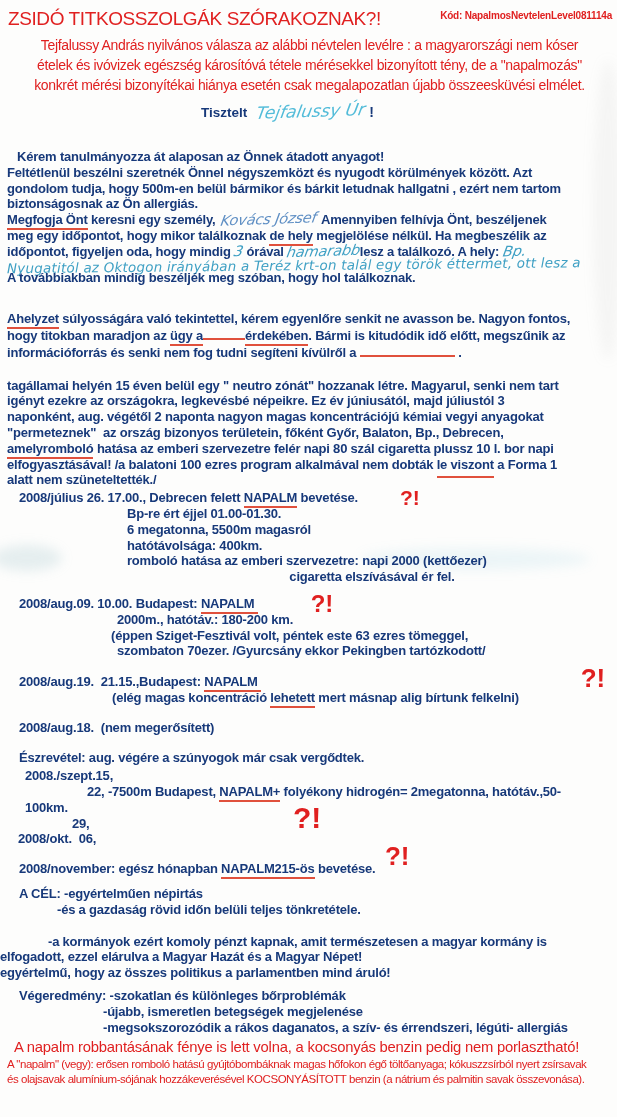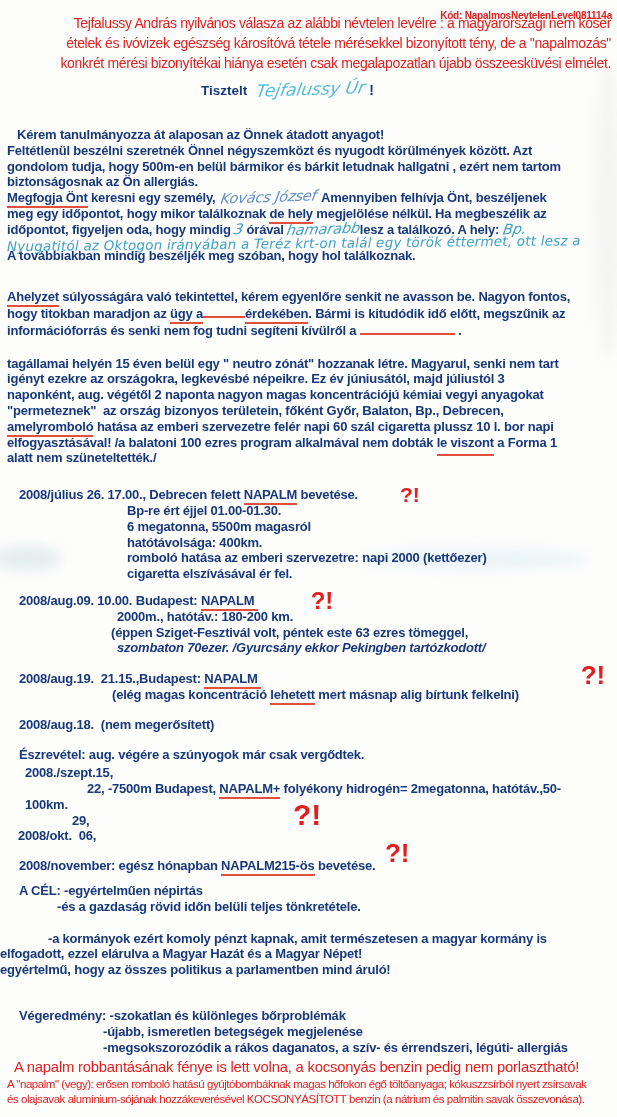--- a/index.html
+++ b/index.html
@@ -25,21 +25,21 @@
   .header{position:relative;padding:8px 6px 0 8px;}
   .title{
     color:var(--accent-red);font-size:19px;font-weight:400;letter-spacing:-.4px;white-space:nowrap;
   }
   .code{
     position:absolute;right:5px;top:10px;color:var(--accent-red);
     font-size:10px;font-weight:700;letter-spacing:-.2px;
   }
   .intro{margin-top:5px;text-align:center;color:var(--accent-red);
     font-size:14px;line-height:20px;letter-spacing:-.35px;font-weight:400;}
-  .intro div{white-space:nowrap;text-align:right;}
+  .intro div{white-space:nowrap;}
   .salutation{margin:6px 0 0 193px;height:22px;white-space:pre;}
   .sal-printed{color:var(--body-navy);font-weight:700;font-size:13.5px;}
   .sal-hw{
     display:inline-block;color:var(--hw-cyan);font-size:17px;font-style:italic;font-weight:400;
     font-family:"DejaVu Sans",sans-serif;transform:skewX(-12deg) rotate(-2deg);margin:0 4px 0 10px;
   }
   .sal-punct{color:var(--body-navy);font-weight:700;font-size:14px;}
 
   .docbody{
     margin-top:26px;color:var(--body-navy);font-weight:700;
@@ -79,20 +79,21 @@
 </style>
 </head>
 <body>
 
 <div class="page">
   <div class="smudge s1"></div>
   <div class="smudge s2"></div>
   <div class="smudge s3"></div>
 
   <div class="header">
+    <div class="title">ZSIDÓ TITKOSSZOLGÁK SZÓRAKOZNAK?!</div>
     <div class="code">Kód: NapalmosNevtelenLevel081114a</div>
     <div class="intro">
       <div>Tejfalussy András nyilvános válasza az alábbi névtelen levélre :  a magyarországi nem kóser</div>
       <div>ételek és ivóvizek egészség károsítóvá tétele  mérésekkel bizonyított tény, de a "napalmozás"</div>
       <div>konkrét mérési bizonyítékai hiánya esetén csak megalapozatlan újabb összeesküvési elmélet.</div>
     </div>
     <div class="salutation"><span class="sal-printed">Tisztelt</span><span class="sal-hw">Tejfalussy Úr</span><span class="sal-punct">!</span></div>
   </div>
 
   <div class="docbody">
@@ -110,37 +111,37 @@
       <div class="block" style="margin-top: 25px; margin-left: 7px;">
         <div class="line"><span class="seg-ru">Ahelyzet</span><span class="seg-nav"> súlyosságára való tekintettel, kérem egyenlőre senkit ne avasson be. Nagyon fontos,</span></div>
         <div class="line"><span class="seg-nav">hogy titokban maradjon az </span><span class="seg-ru">ügy a</span><span class="seg-gap" style="width: 42px;"></span><span class="seg-ru">érdekében</span><span class="seg-nav">. Bármi is kitudódik idő előtt, megszűnik az</span></div>
         <div class="line"><span class="seg-nav">információforrás és senki nem fog tudni segíteni kívülről a </span><span class="seg-gap" style="width: 95px;"></span><span class="seg-nav"> .</span></div>
       </div>
       <div class="block" style="margin-top: 17px; margin-left: 7px;">
         <div class="line"><span class="seg-nav">tagállamai helyén 15 éven belül egy " neutro zónát" hozzanak létre. Magyarul, senki nem tart</span></div>
         <div class="line"><span class="seg-nav">igényt ezekre az országokra, legkevésbé népeikre. Ez év júniusától, majd júliustól 3</span></div>
         <div class="line"><span class="seg-nav">naponként, aug. végétől 2 naponta nagyon magas koncentrációjú kémiai vegyi anyagokat</span></div>
         <div class="line"><span class="seg-nav">"permeteznek"  az ország bizonyos területein, főként Győr, Balaton, Bp., Debrecen,</span></div>
-        <div class="line"><span class="seg-ru">amelyromboló</span><span class="seg-nav"> hatása az emberi szervezetre felér napi 60 szál cigaretta plussz 10 l. bor napi</span></div>
+        <div class="line"><span class="seg-ru">amelyromboló</span><span class="seg-nav"> hatása az emberi szervezetre felér napi 80 szál cigaretta plussz 10 l. bor napi</span></div>
         <div class="line"><span class="seg-nav">elfogyasztásával! /a balatoni 100 ezres program alkalmával nem dobták </span><span class="seg-rulow">le viszont</span><span class="seg-nav"> a Forma 1</span></div>
         <div class="line"><span class="seg-nav">alatt nem szüneteltették./</span></div>
       </div>
-      <div class="block" style="margin-top: 21px; margin-left: 19px;">
+      <div class="block" style="margin-top: 2px; margin-left: 19px;">
         <div class="line"><span class="seg-nav">2008/július 26. 17.00., Debrecen felett </span><span class="seg-ru">NAPALM</span><span class="seg-nav"> bevetése.</span><span class="seg-qm" style="margin-left: 42px; font-size: 21px; position: relative; top: 3px;">?!</span></div>
         <div class="line" style="padding-left: 108px;"><span class="seg-nav">Bp-re ért éjjel 01.00-01.30.</span></div>
         <div class="line" style="padding-left: 108px;"><span class="seg-nav">6 megatonna, 5500m magasról</span></div>
         <div class="line" style="padding-left: 108px;"><span class="seg-nav">hatótávolsága: 400km.</span></div>
         <div class="line" style="padding-left: 108px;"><span class="seg-nav">romboló hatása az emberi szervezetre: napi 2000 (kettőezer)</span></div>
-        <div class="line" style="padding-left: 108px;"><span class="seg-nav">cigaretta elszívásával ér fel.</span></div>
+        <div class="line" style="padding-left: 108px; text-align: center;"><span class="seg-nav">cigaretta elszívásával ér fel.</span></div>
       </div>
       <div class="block" style="margin-top: 11px; margin-left: 19px;">
         <div class="line"><span class="seg-nav">2008/aug.09. 10.00. Budapest: </span><span class="seg-ru">NAPALM </span><span class="seg-qm" style="margin-left: 53px; font-size: 24px; position: relative; top: 4px;">?!</span></div>
         <div class="line" style="padding-left: 98px;"><span class="seg-nav">2000m., hatótáv.: 180-200 km.</span></div>
         <div class="line" style="padding-left: 92px;"><span class="seg-nav">(éppen Sziget-Fesztivál volt, péntek este 63 ezres tömeggel,</span></div>
-        <div class="line" style="padding-left: 98px; font-style: italic;"><span class="seg-nav">szombaton 70ezer. /Gyurcsány ekkor Pekingben tartózkodott/</span></div>
+        <div class="line" style="padding-left: 98px;"><span class="seg-nav">szombaton 70ezer. /Gyurcsány ekkor Pekingben tartózkodott/</span></div>
       </div>
       <div class="block" style="margin-top: 15px; margin-left: 19px;">
         <div class="line"><span class="seg-nav">2008/aug.19.  21.15.,Budapest: </span><span class="seg-ru">NAPALM </span><span class="seg-qm" style="font-size: 26px; position: absolute; right: 12px; top: 4px;">?!</span></div>
         <div class="line" style="padding-left: 93px;"><span class="seg-nav">(elég magas koncentráció </span><span class="seg-ru">lehetett</span><span class="seg-nav"> mert másnap alig bírtunk felkelni)</span></div>
       </div>
       <div class="block" style="margin-top: 14px; margin-left: 19px;">
         <div class="line"><span class="seg-nav">2008/aug.18.  (nem megerősített)</span></div>
       </div>
       <div class="block" style="margin-top: 14px; margin-left: 19px;">
         <div class="line"><span class="seg-nav">Észrevétel: aug. végére a szúnyogok már csak vergődtek.</span></div>
@@ -157,21 +158,21 @@
       </div>
       <div class="block" style="margin-top: 9px; margin-left: 19px;">
         <div class="line"><span class="seg-nav">A CÉL: -egyértelműen népirtás</span></div>
         <div class="line" style="padding-left: 38px;"><span class="seg-nav">-és a gazdaság rövid időn belüli teljes tönkretétele.</span></div>
       </div>
       <div class="block" style="margin-top: 16px; ">
         <div class="line" style="padding-left: 48px;"><span class="seg-nav">-a kormányok ezért komoly pénzt kapnak, amit természetesen a magyar kormány is</span></div>
         <div class="line"><span class="seg-nav">elfogadott, ezzel elárulva a Magyar Hazát és a Magyar Népet!</span></div>
         <div class="line"><span class="seg-nav">egyértelmű, hogy az összes politikus a parlamentben mind áruló!</span></div>
       </div>
-      <div class="block" style="margin-top: 30px; margin-left: 19px;">
+      <div class="block" style="margin-top: 7px; margin-left: 19px;">
         <div class="line"><span class="seg-nav">Végeredmény: -szokatlan és különleges bőrproblémák</span></div>
         <div class="line" style="padding-left: 84px;"><span class="seg-nav">-újabb, ismeretlen betegségek megjelenése</span></div>
         <div class="line" style="padding-left: 84px;"><span class="seg-nav">-megsokszorozódik a rákos daganatos, a szív- és érrendszeri, légúti- allergiás</span></div>
       </div>
     </div>
 
   <div class="footer">
     <div class="footer-headline">A napalm robbantásának fénye is lett volna, a kocsonyás benzin pedig nem porlasztható!</div>
     <div class="footer-note">
       <div>A "napalm" (vegy): erősen romboló hatású gyújtóbombáknak magas hőfokon égő töltőanyaga; kókuszzsírból nyert zsírsavak</div>

